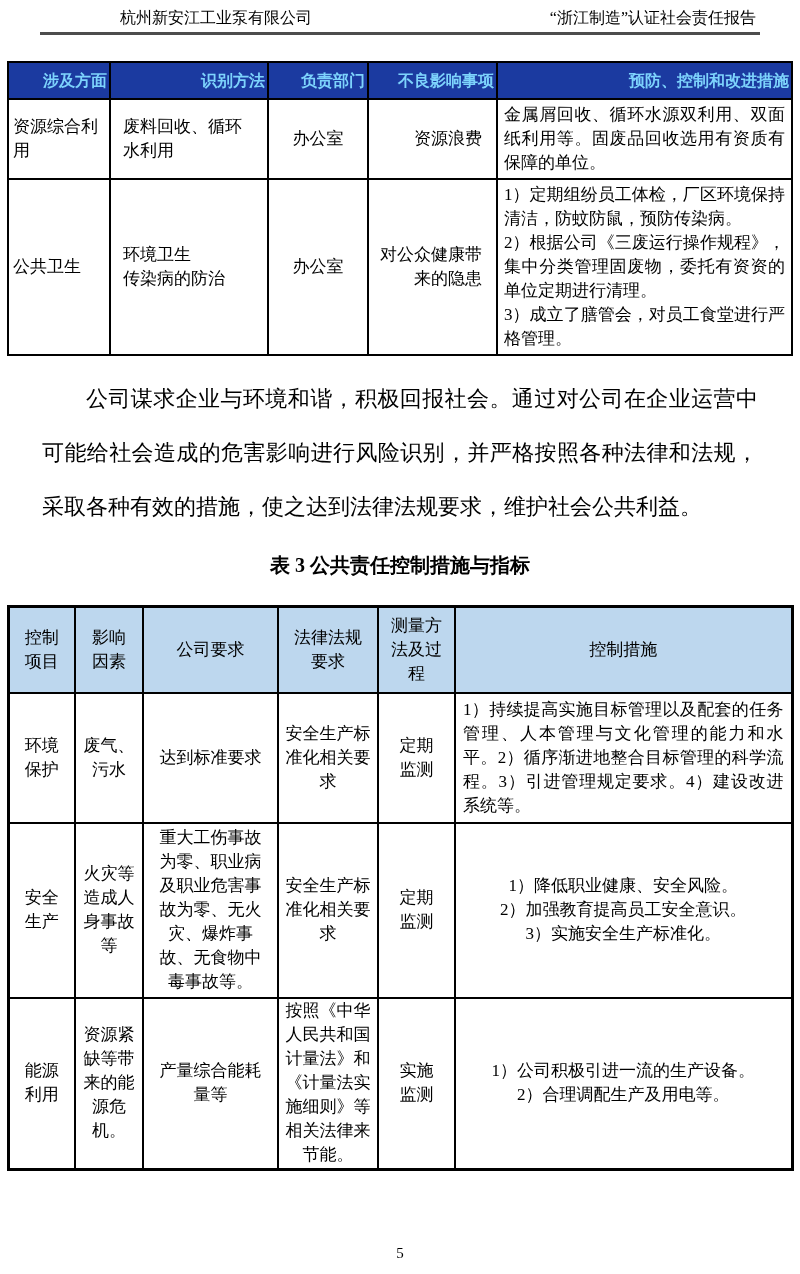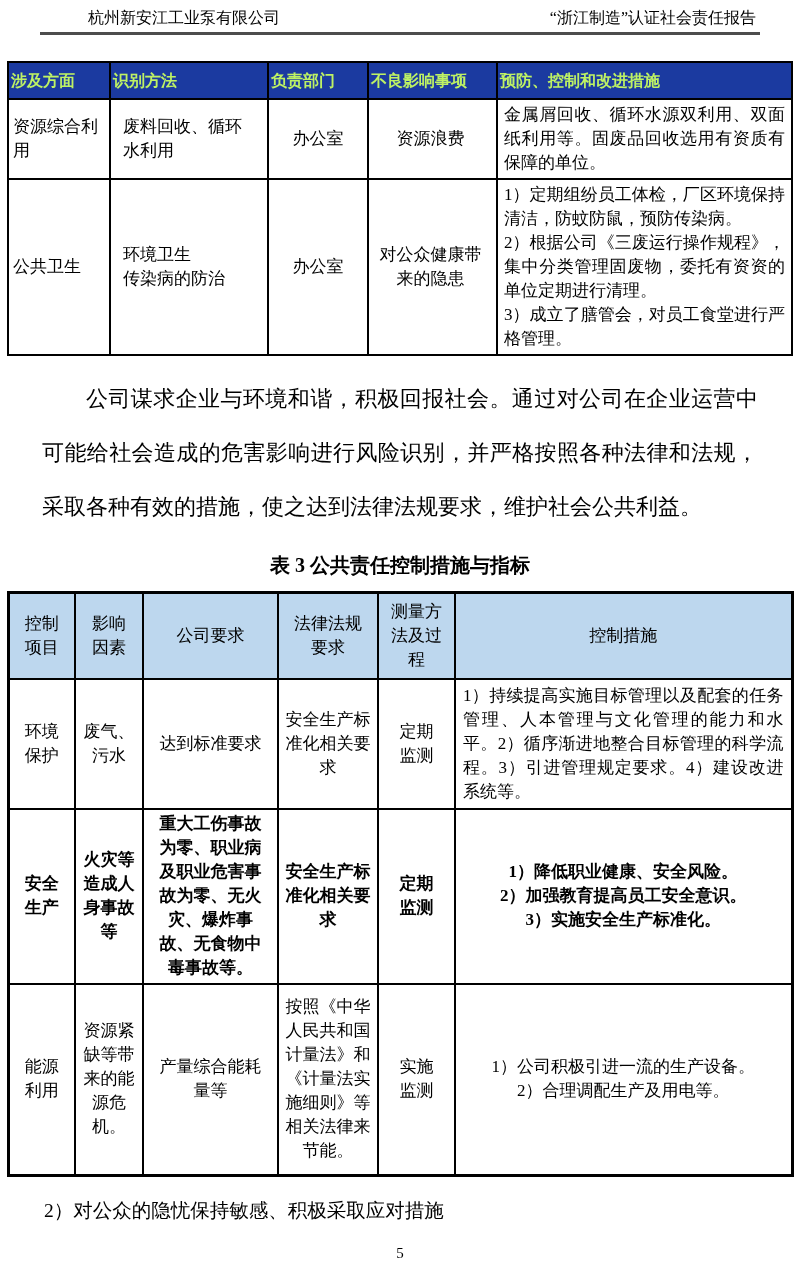--- a/index.html
+++ b/index.html
@@ -5,63 +5,63 @@
   * { margin:0; padding:0; box-sizing:border-box; }
   html,body { background:#e8e8e8; }
   .page {
     width:800px; height:1274px; margin:0 auto; background:#ffffff;
     font-family:"Liberation Serif","DejaVu Serif",serif; color:#000;
     position:relative; overflow:hidden;
   }
   
   .doc-header{
     display:flex; justify-content:space-between; align-items:flex-start;
-    padding:8px 44px 0 88px; font-size:16px; line-height:20px;
+    padding:8px 44px 0 120px; font-size:16px; line-height:20px;
   }
   .header-rule{
     margin:4px 40px 0 40px; height:0;
     border-top:3px solid #4d4d4d;
   }
   
   table{ border-collapse:collapse; table-layout:fixed; width:784px; margin:0 auto; }
   td,th{ vertical-align:middle; font-size:17px; line-height:24px; word-break:break-all; }
   
   .t1{ margin-top:26px; }
   .t1 th,.t1 td{ border:2px solid #000; }
   .t1 thead th{
-    background:var(--header-dark-blue,#1b3aa0); color:#bef264; font-weight:bold;
-    text-align:left; height:37px; font-size:16px; padding:0 2px;
+    background:var(--header-dark-blue,#1b3aa0); color:#7dd3fc; font-weight:bold;
+    text-align:right; height:37px; font-size:16px; padding:0 2px;
   }
   .t1 td{ background:#fff; }
   .t1 .r0 td{ height:73px; }
   .t1 .r1 td{ height:176px; }
   .t1 .c1{ text-align:left; padding:2px 4px; }
   .t1 .c2{ text-align:left; padding:2px 12px; }
   .t1 .c3{ text-align:center; padding:2px 18px; }
-  .t1 .c4{ text-align:center; padding:2px 14px 2px 10px;margin-top:6px; }
+  .t1 .c4{ text-align:right; padding:2px 14px 2px 10px;margin-top:6px; }
   .t1 .c5{ text-align:justify; padding:3px 6px; }
   .pre{ white-space:pre-line; }
   
   .body-para{
     margin:16px 42px 0 42px; font-size:22px; line-height:54px;
     text-indent:2em; text-align:justify;
   }
   
   .t2-title{ margin-top:16px; text-align:center; font-size:20px; font-weight:bold; line-height:30px; }
   
-  .t2{ margin-top:11px; border:3px solid #000; }
+  .t2{ margin-top:25px; border:3px solid #000; }
   .t2 th,.t2 td{ border:2px solid #000; }
   .t2 thead th{
     background:var(--header-light-blue,#bdd7ee); font-weight:normal;
     text-align:center; height:86px; padding:0 11px;
   }
   .t2 td{ text-align:center; }
   .t2 .r0 td{ height:130px; }
-  .t2 .r1 td{ height:175px;font-weight:bold; }
-  .t2 .r2 td{ height:192px; }
+  .t2 .r1 td{ height:175px; }
+  .t2 .r2 td{ height:172px; }
   .t2 .c1{ padding:0 12px; }
   .t2 .c2{ padding:0 4px; }
   .t2 .c3{ padding:0 12px; }
   .t2 .c4{ padding:0 4px; }
   .t2 .c5{ padding:0 14px; }
   .t2 .c6{ padding:3px 7px; }
   .t2 .c6.justify{ text-align:justify; }
   .t2 .c6.centered p{ text-align:center; }
   
   .footer-note{ margin:20px 0 0 44px; font-size:19.5px; line-height:28px; }
@@ -176,17 +176,16 @@
         <td class="c4">按照《中华人民共和国计量法》和《计量法实施细则》等相关法律来节能。</td>
         <td class="c5">实施监测</td>
         <td class="c6 centered">
           <p>1）公司积极引进一流的生产设备。</p>
           <p>2）合理调配生产及用电等。</p>
         </td>
       </tr>
     </tbody>
   </table>
 
-  <p class="footer-note">2）对公众的隐忧保持敏感、积极采取应对措施</p>
 
   <div class="page-number">5</div>
 
 </div>
 
 </body></html>

